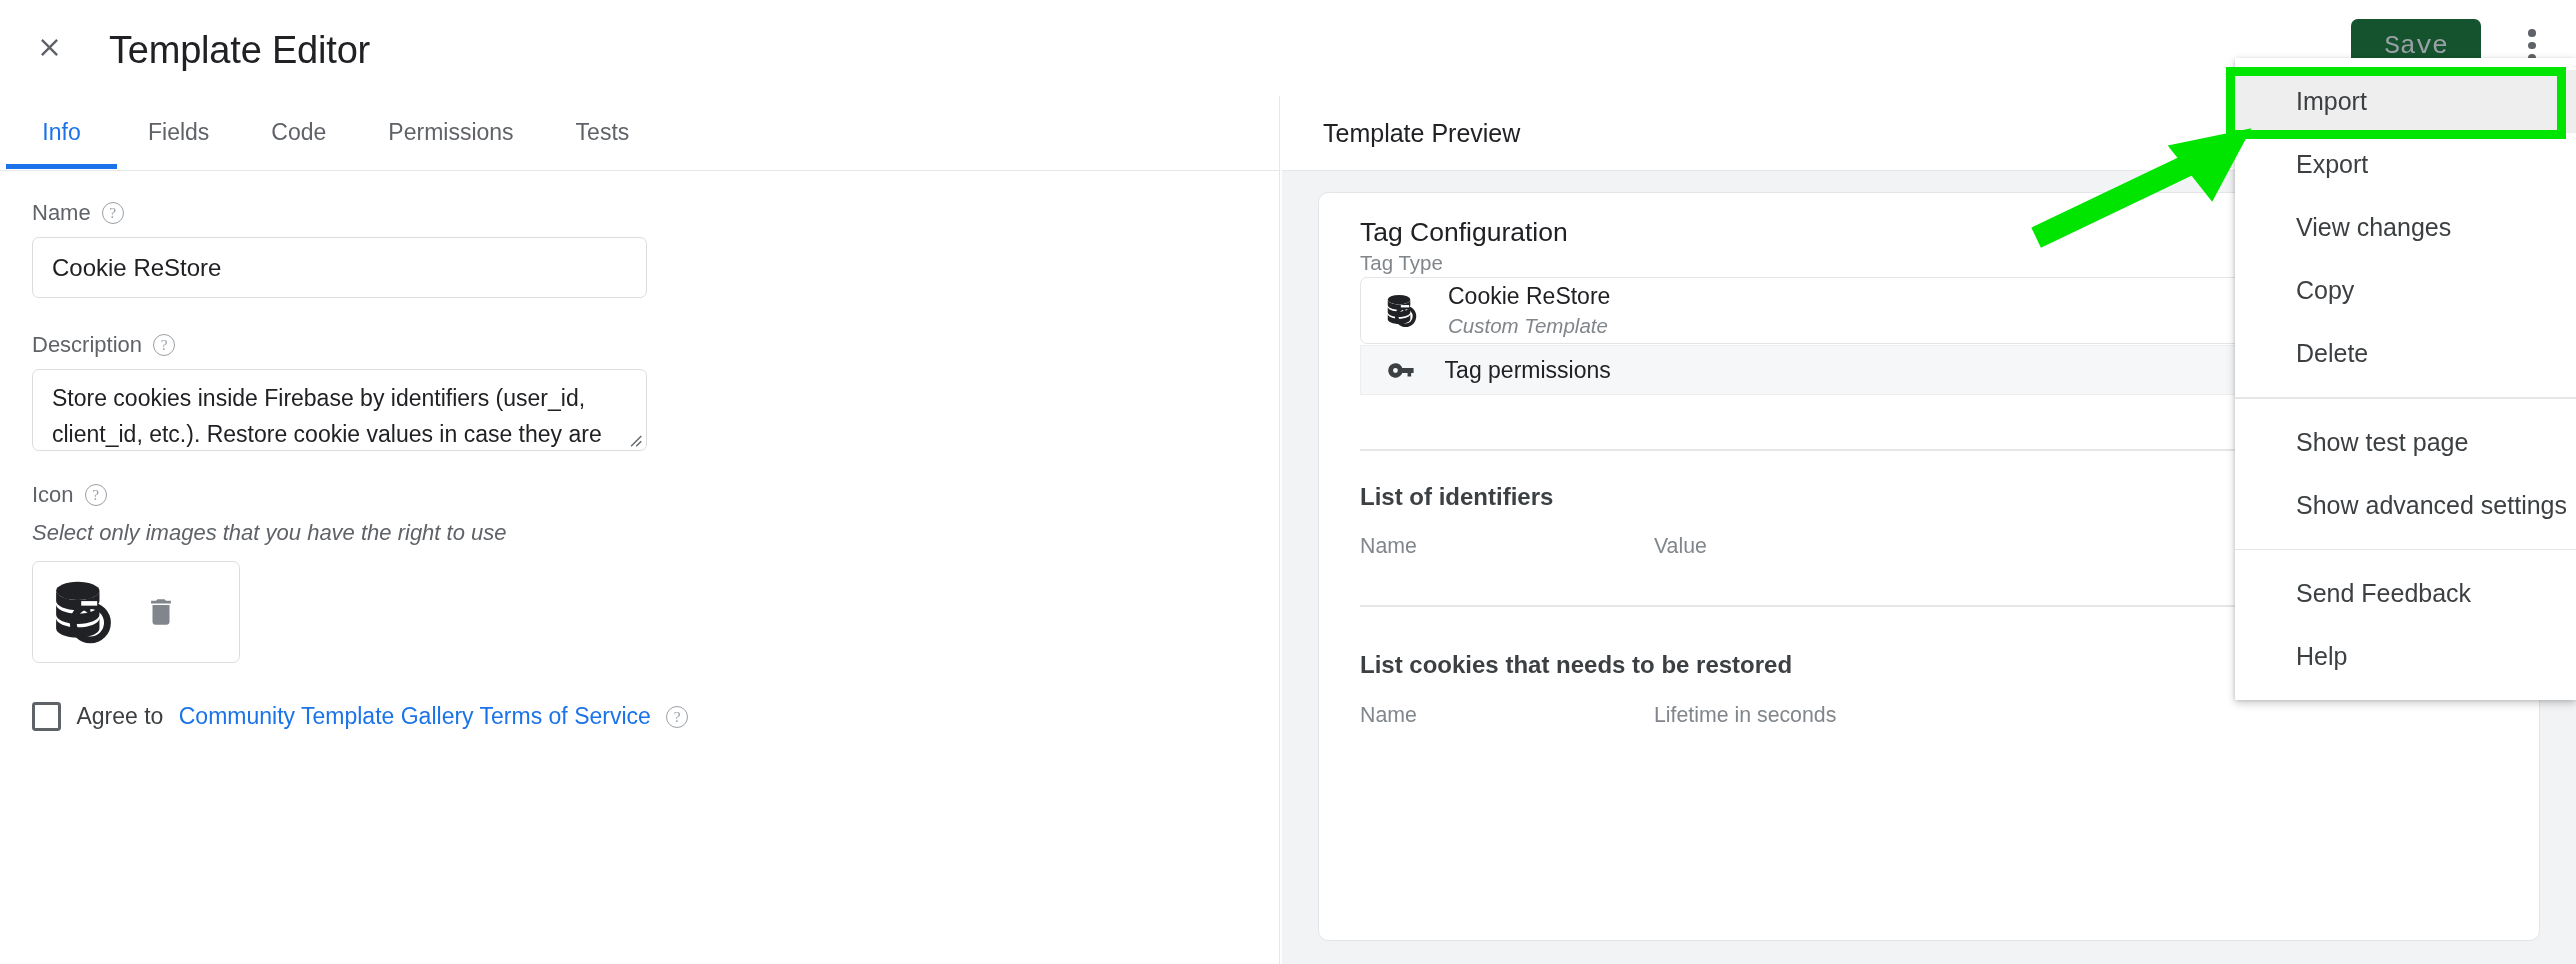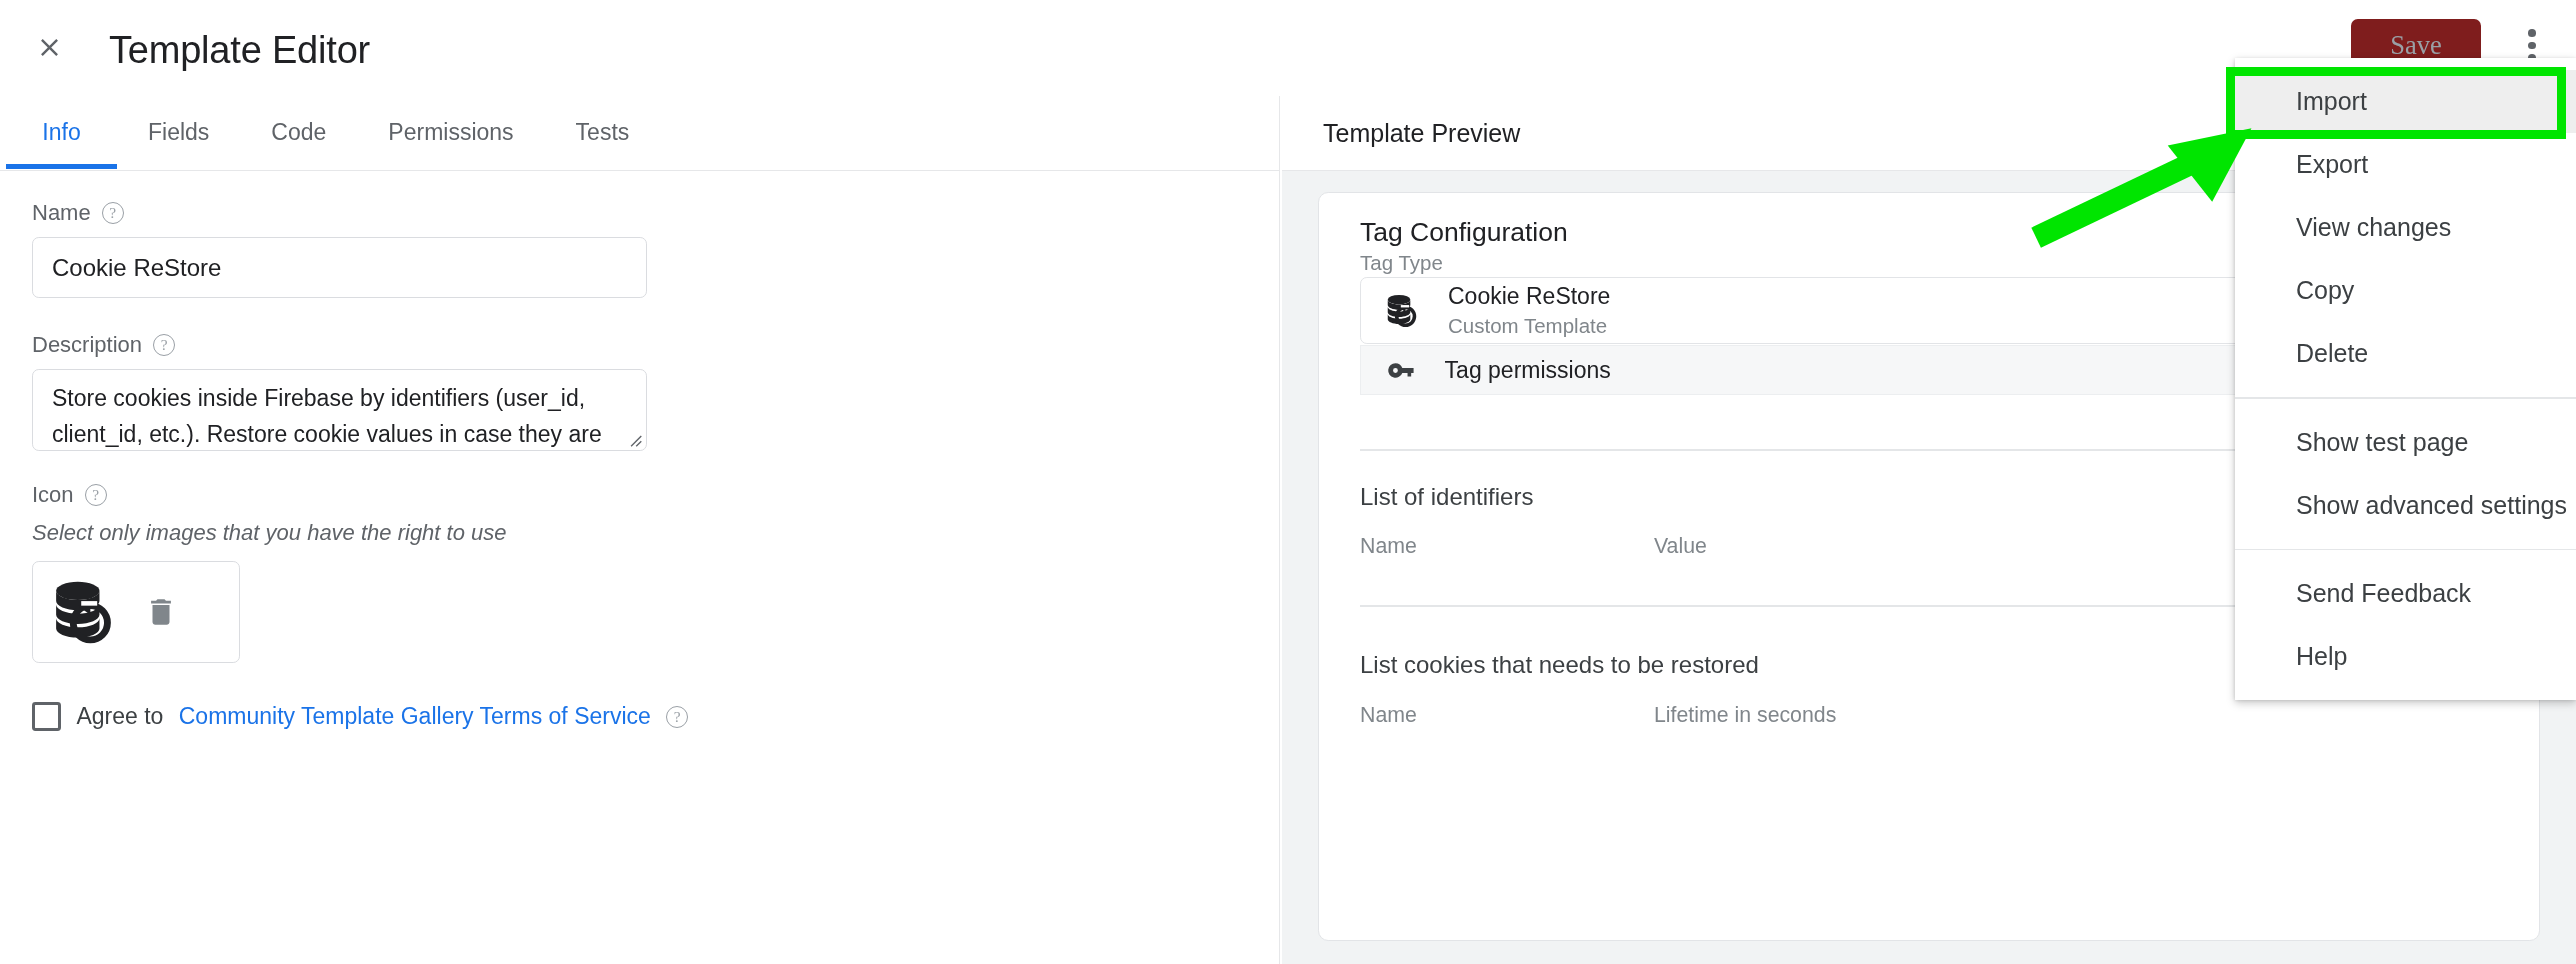--- a/index.html
+++ b/index.html
@@ -24,23 +24,23 @@
   }
   .close-btn svg { display:block; }
   .app-title {
     position: absolute; left: 109px; top: 31px;
     font-size: 38px; color: #202124; letter-spacing: -0.2px;
     line-height: 38px; white-space: nowrap;
   }
   .save-btn {
     position: absolute; right: 95px; top: 19px;
     height: 53px; min-width: 130px; padding: 0 24px;
-    background: #7f1d1d; color: #9aa0a6;
+    background: #14532d; color: #9aa0a6;
     border: none; border-radius: 6.8px;
-    font-size: 26.5px; font-family: Liberation Serif, serif;
+    font-size: 26.5px; font-family: Liberation Mono, monospace;
     display: flex; align-items: center; justify-content: center;
     cursor: default;
   }
   .kebab-btn {
     position: absolute; right: 19px; top: 20.5px;
     width: 50px; height: 50px; border-radius: 50%;
     display: flex; flex-direction: column; align-items: center;
     justify-content: center; gap: 5.1px; cursor: pointer;
   }
   .kebab-btn i { display:block; width: 7.7px; height: 7.7px; border-radius: 50%; background: #5f6368; }
@@ -154,35 +154,35 @@
   }
   .tag-type-row {
     position: absolute; left: 41px; top: 84px;
     width: 1140px; height: 67px;
     border: 1.7px solid #e2e4e7; border-radius: 6.8px;
     display: flex; align-items: center; gap: 27px; padding-left: 22px;
     background: #fff;
   }
   .tag-type-text { display: flex; flex-direction: column; gap: 3.4px; }
   .tag-type-name { font-size: 23px; color: #202124; font-weight: 500; }
-  .tag-type-sub { font-size: 20.5px; color: #80868b; }
+  .tag-type-sub { font-size: 20.5px; color: #80868b; font-style: italic; }
   .tag-perm-row {
     position: absolute; left: 41px; top: 152px;
     width: 1140px; height: 50px;
     background: #f6f7f8; border: 1.7px solid #eceef0;
     display: flex; align-items: center; gap: 29px; padding-left: 25.6px;
   }
   .tag-perm-text { font-size: 23px; color: #202124; }
   .divider {
     position: absolute; left: 41px; width: 1140px;
     height: 1.7px; background: #e4e6e8;
   }
   .section-title {
     position: absolute; left: 41px; font-size: 24px;
-    color: #3c4043; font-weight: 400;
+    color: #3c4043; font-weight: 700;
   }
   .col-head { position: absolute; font-size: 21.3px; color: #80868b; }
 
   
   .menu {
     position: absolute; left: 2235px; top: 58px;
     width: 341px; background: #fff;
     box-shadow: 0 3.4px 8.5px rgba(0,0,0,0.22), 0 0.9px 3.4px rgba(0,0,0,0.14);
     padding: 12px 0; z-index: 40;
   }

